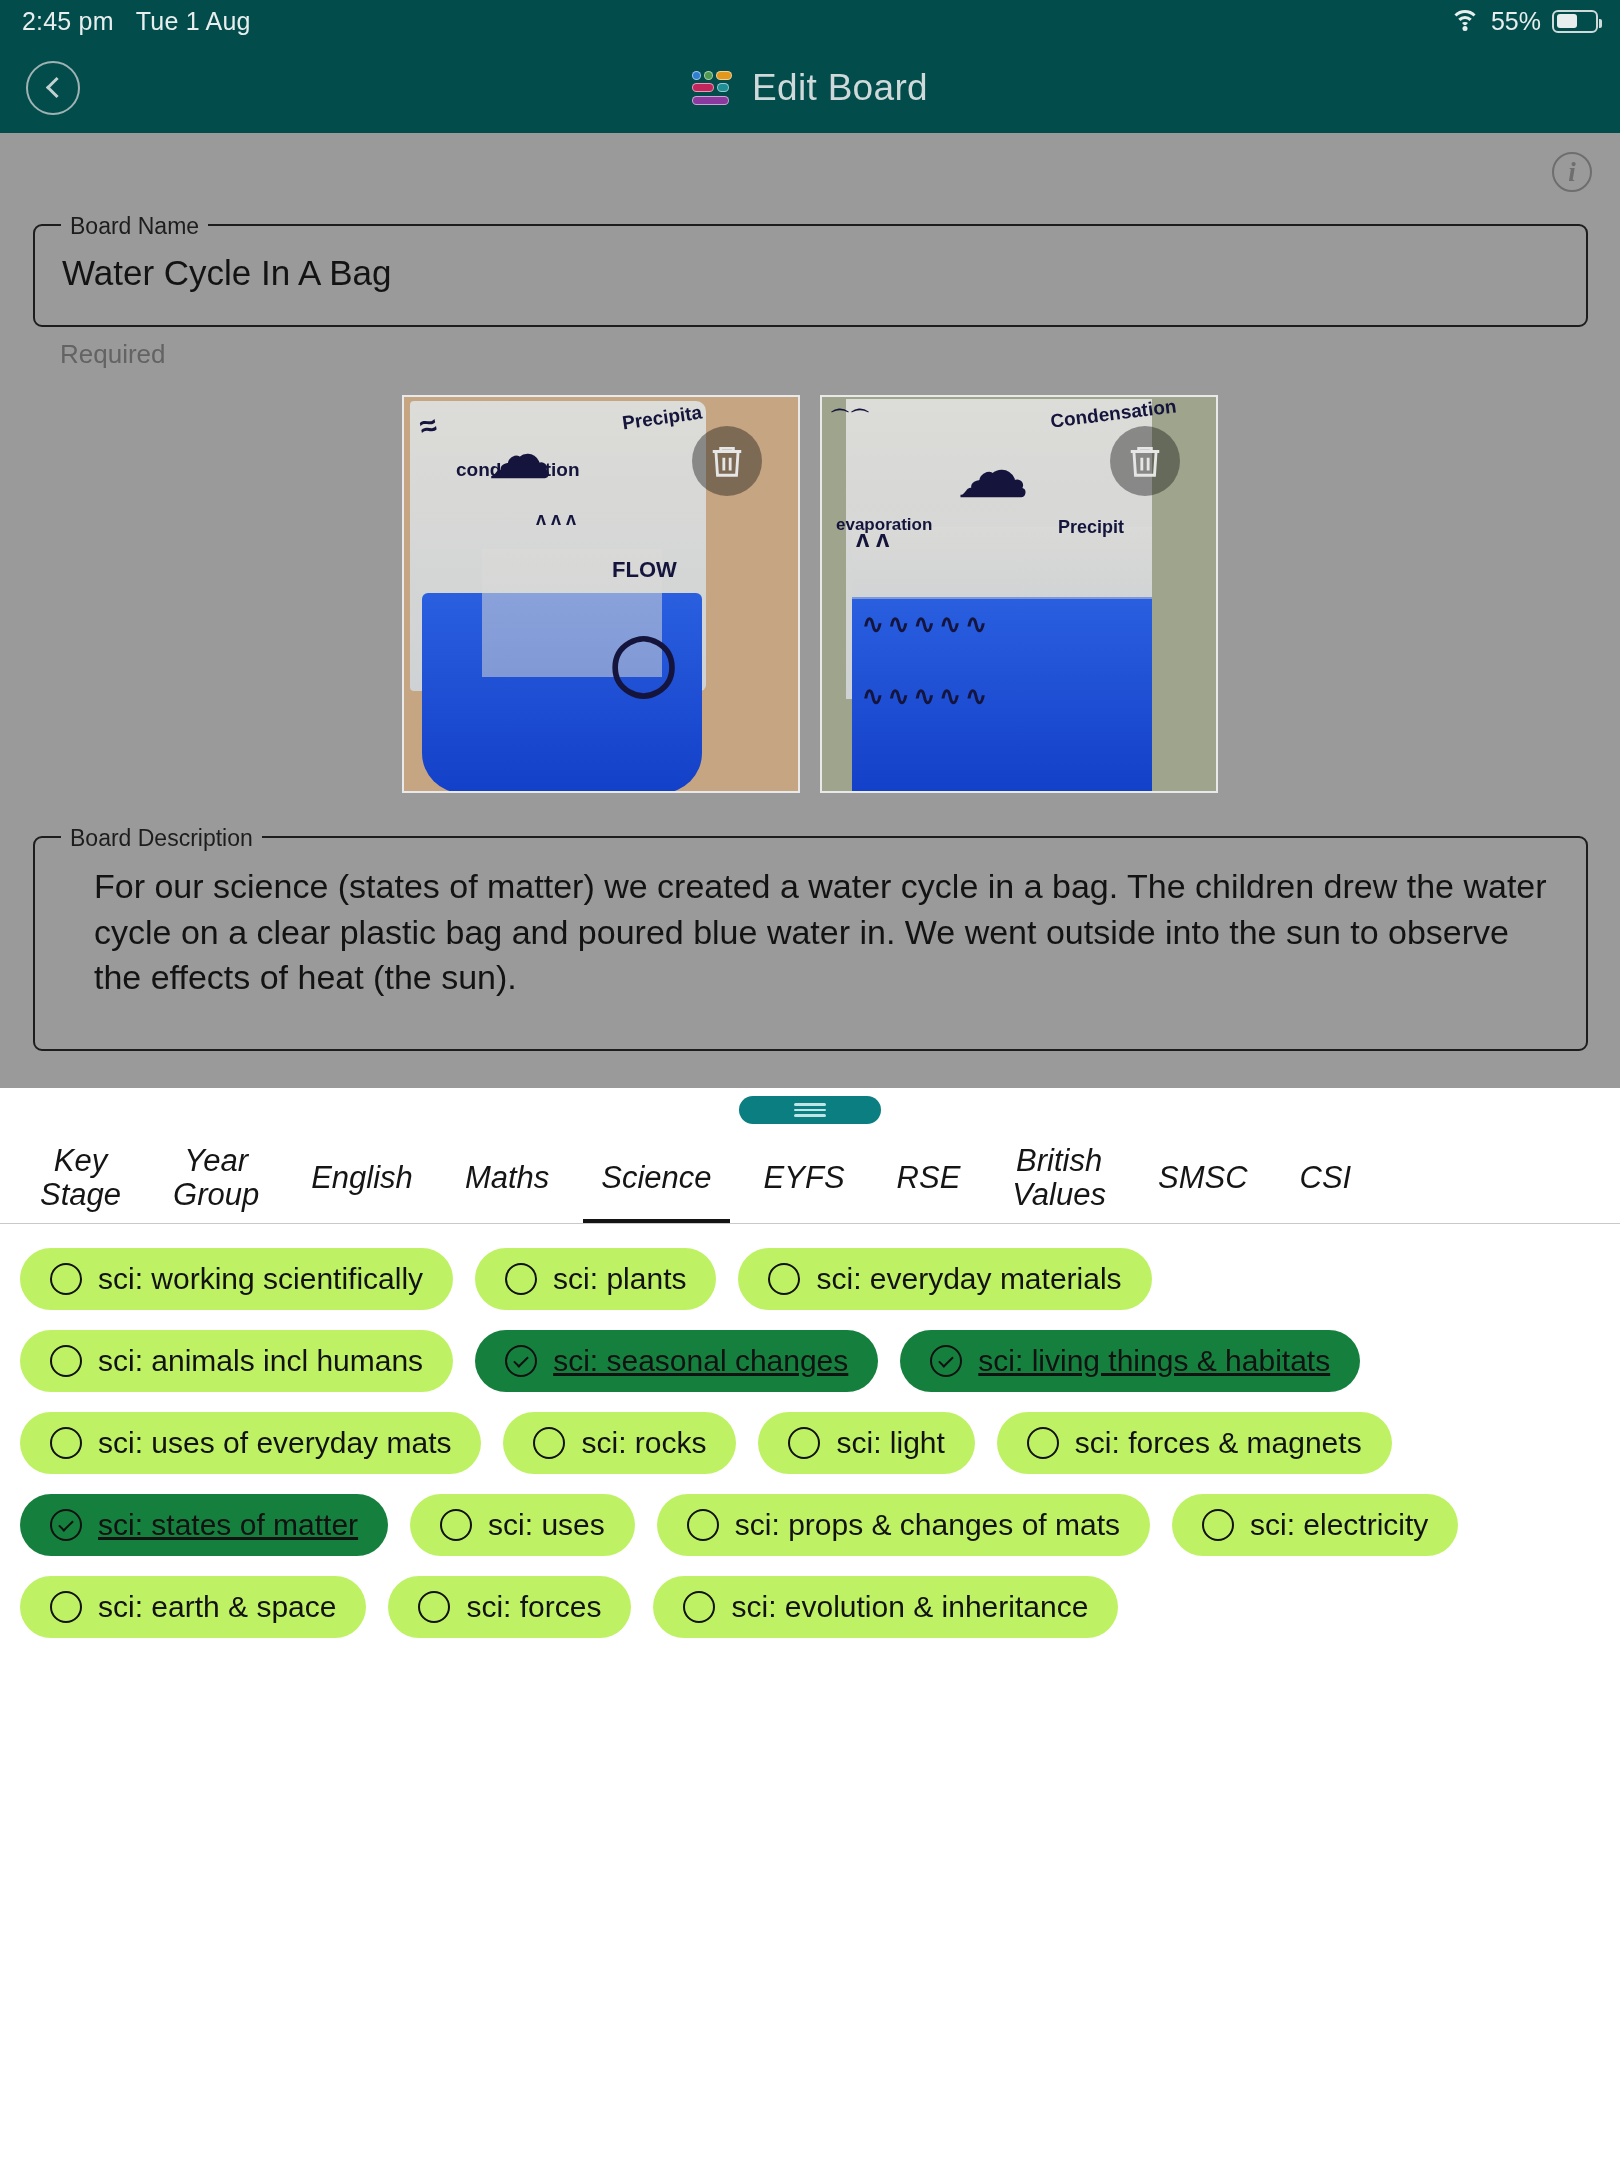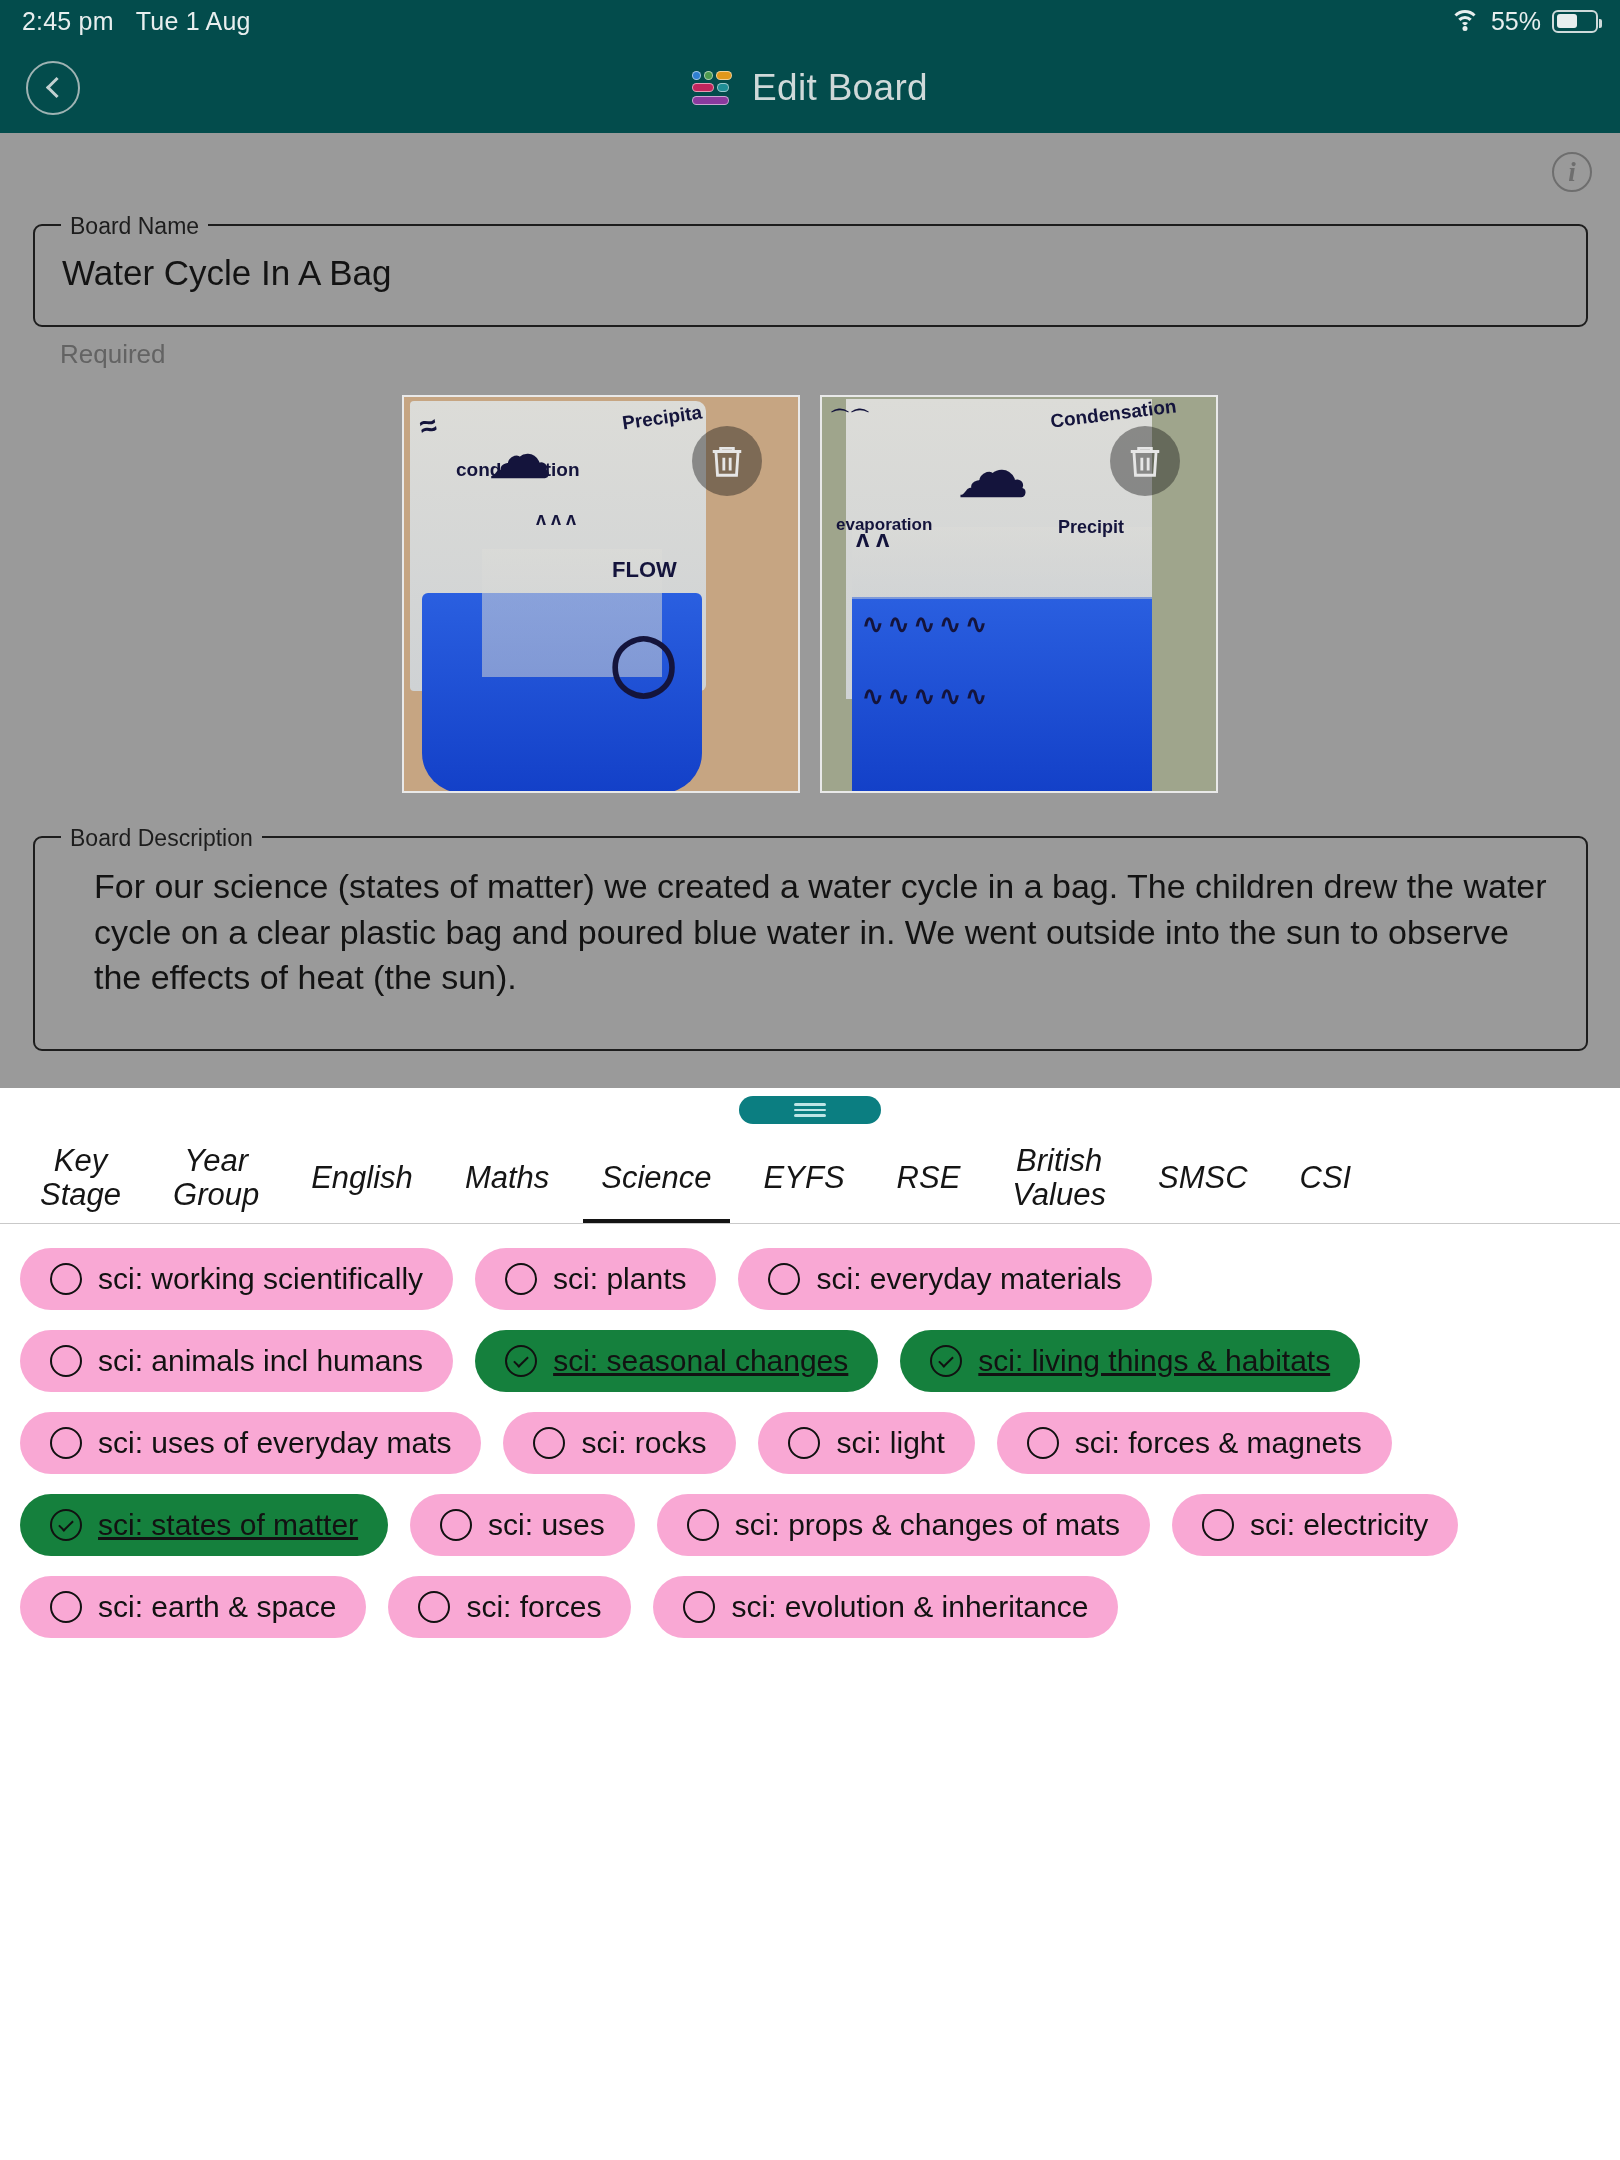--- a/index.html
+++ b/index.html
@@ -116,21 +116,21 @@
     position: relative; flex: 0 0 auto;
   }
   .tab.active::after {
     content:""; position:absolute; left: 8px; right: 8px; bottom: 0; height: 4px; background: #141414;
   }
 
   .chips { padding: 24px 20px 0 20px; display: flex; flex-wrap: wrap; gap: 20px 22px; align-content: flex-start; }
   .chip {
     display: inline-flex; align-items: center; gap: 16px;
     height: 62px; padding: 0 30px; border-radius: 34px;
-    background: #f9a8d4; font-size: 30px; color: #121212; white-space: nowrap;
+    background: #bef264; font-size: 30px; color: #121212; white-space: nowrap;
   }
   .chip.sel { background: #15803d; text-decoration: underline; }
   .chip .mark { width: 32px; height: 32px; border-radius: 50%; border: 2.6px solid #111; display: flex; align-items: center; justify-content: center; flex: 0 0 auto;}
   .chip .mark .tick { width: 14px; height: 8px; border-left: 2.6px solid #111; border-bottom: 2.6px solid #111; transform: rotate(-45deg); margin-top:-3px;}
   .chip:not(.sel) .mark .tick { display: none; }
 </style>
 </head>
 <body>
 
 <div class="screen">

